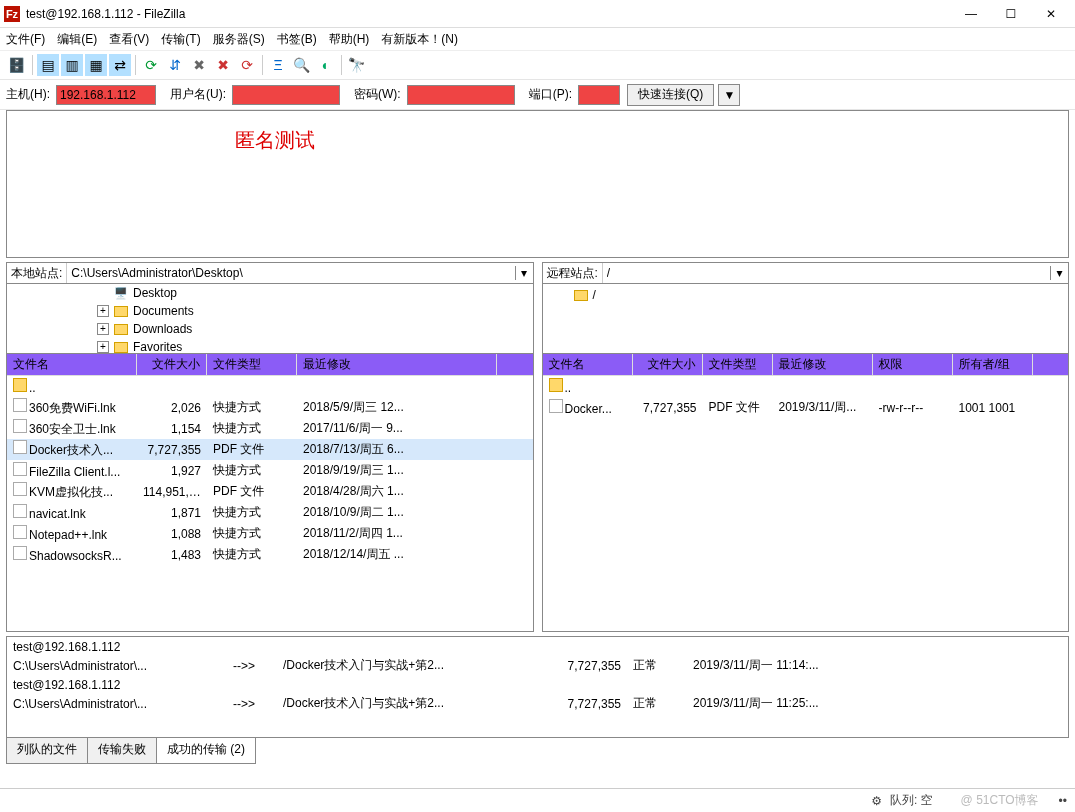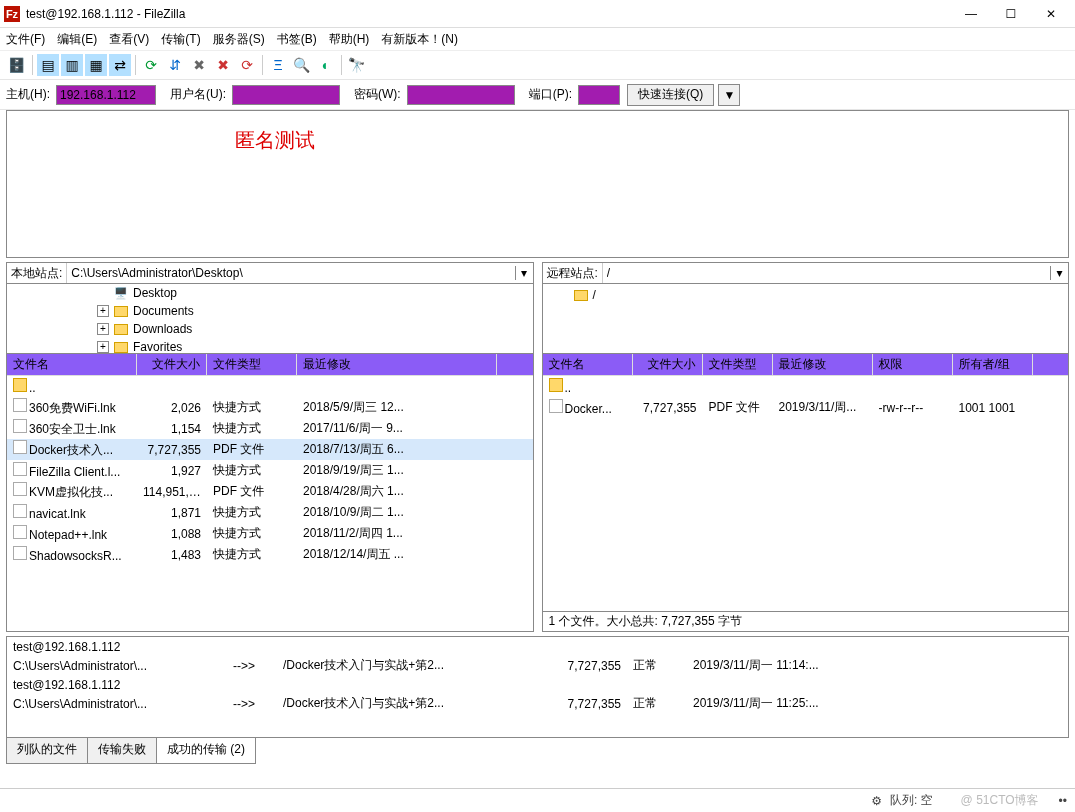--- a/index.html
+++ b/index.html
@@ -8,21 +8,21 @@
   .titlebar .app-icon { width: 16px; height: 16px; background: #b10; color: #fff; font-weight: bold; font-size: 11px; display: flex; align-items: center; justify-content: center; margin-right: 6px; }
   .titlebar .title { flex: 1; font-size: 12px; }
   .win-btns { display: flex; }
   .win-btn { width: 40px; height: 28px; display: flex; align-items: center; justify-content: center; font-size: 12px; }
   .menubar { height: 22px; display: flex; align-items: center; padding: 0 6px; gap: 12px; font-size: 12px; }
   .toolbar { height: 30px; display: flex; align-items: center; padding: 2px 6px; gap: 2px; border-top: 1px solid #eee; border-bottom: 1px solid #e5e5e5; }
   .tb-btn { width: 22px; height: 22px; display: flex; align-items: center; justify-content: center; font-size: 14px; }
   .tb-sep { width: 1px; height: 20px; background: #ccc; margin: 0 2px; }
   .quickbar { height: 30px; display: flex; align-items: center; padding: 3px 6px; gap: 4px; border-bottom: 1px solid #e5e5e5; }
   .quickbar label { font-size: 12px; margin-right: 2px; }
-  .qb-input { font-size: 12px; height: 20px; padding: 1px 3px; border: 1px solid #888; background: #a21caf; }
+  .qb-input { font-size: 12px; height: 20px; padding: 1px 3px; border: 1px solid #888; background: #ef4444; }
   .qb-btn { height: 22px; padding: 0 10px; border: 1px solid #888; background: #f0f0f0; font-size: 12px; display: flex; align-items: center; }
   .log-pane { height: 148px; border: 1px solid #888; margin: 0 6px 4px 6px; position: relative; background: #fff; overflow: auto; }
   .log-annot { color: #d00; font-size: 20px; position: absolute; top: 16px; left: 228px; }
   .split-main { display: flex; height: 370px; margin: 0 6px 4px 6px; gap: 8px; }
   .pane-col { display: flex; flex-direction: column; flex: 1; gap: 0; }
   .site-bar { display: flex; align-items: center; height: 22px; border: 1px solid #888; }
   .site-lbl { padding: 0 4px; font-size: 12px; }
   .site-input { flex: 1; border: none; border-left: 1px solid #ccc; height: 100%; font-size: 12px; padding: 0 4px; }
   .site-dd { width: 18px; border-left: 1px solid #888; text-align: center; }
   .tree-pane { height: 70px; border: 1px solid #888; border-top: none; overflow: auto; background: #fff; }
@@ -250,21 +250,20 @@
           <div class="list-row">
             <div class="cell" style="width: 90px;"><span class="file-ic"></span><span>Docker...</span></div>
             <div class="cell right-align" style="width: 70px;">7,727,355</div>
             <div class="cell" style="width: 70px;">PDF 文件</div>
             <div class="cell" style="width: 100px;">2019/3/11/周...</div>
             <div class="cell" style="width: 80px;">-rw-r--r--</div>
             <div class="cell" style="width: 80px;">1001 1001</div>
           </div>
         </div>
     </div>
-    <div class="status-line">1 个文件。大小总共: 7,727,355 字节</div>
   </div>
 </div>
 
 <div class="queue-pane">
   <div class="queue-body" id="queue-body">
       <div class="queue-row">
         <div class="cell" style="width: 220px;">test@192.168.1.112</div>
         <div class="cell" style="width: 50px;"></div>
         <div class="cell" style="width: 260px;"></div>
         <div class="cell right-align" style="width: 90px;"></div>

